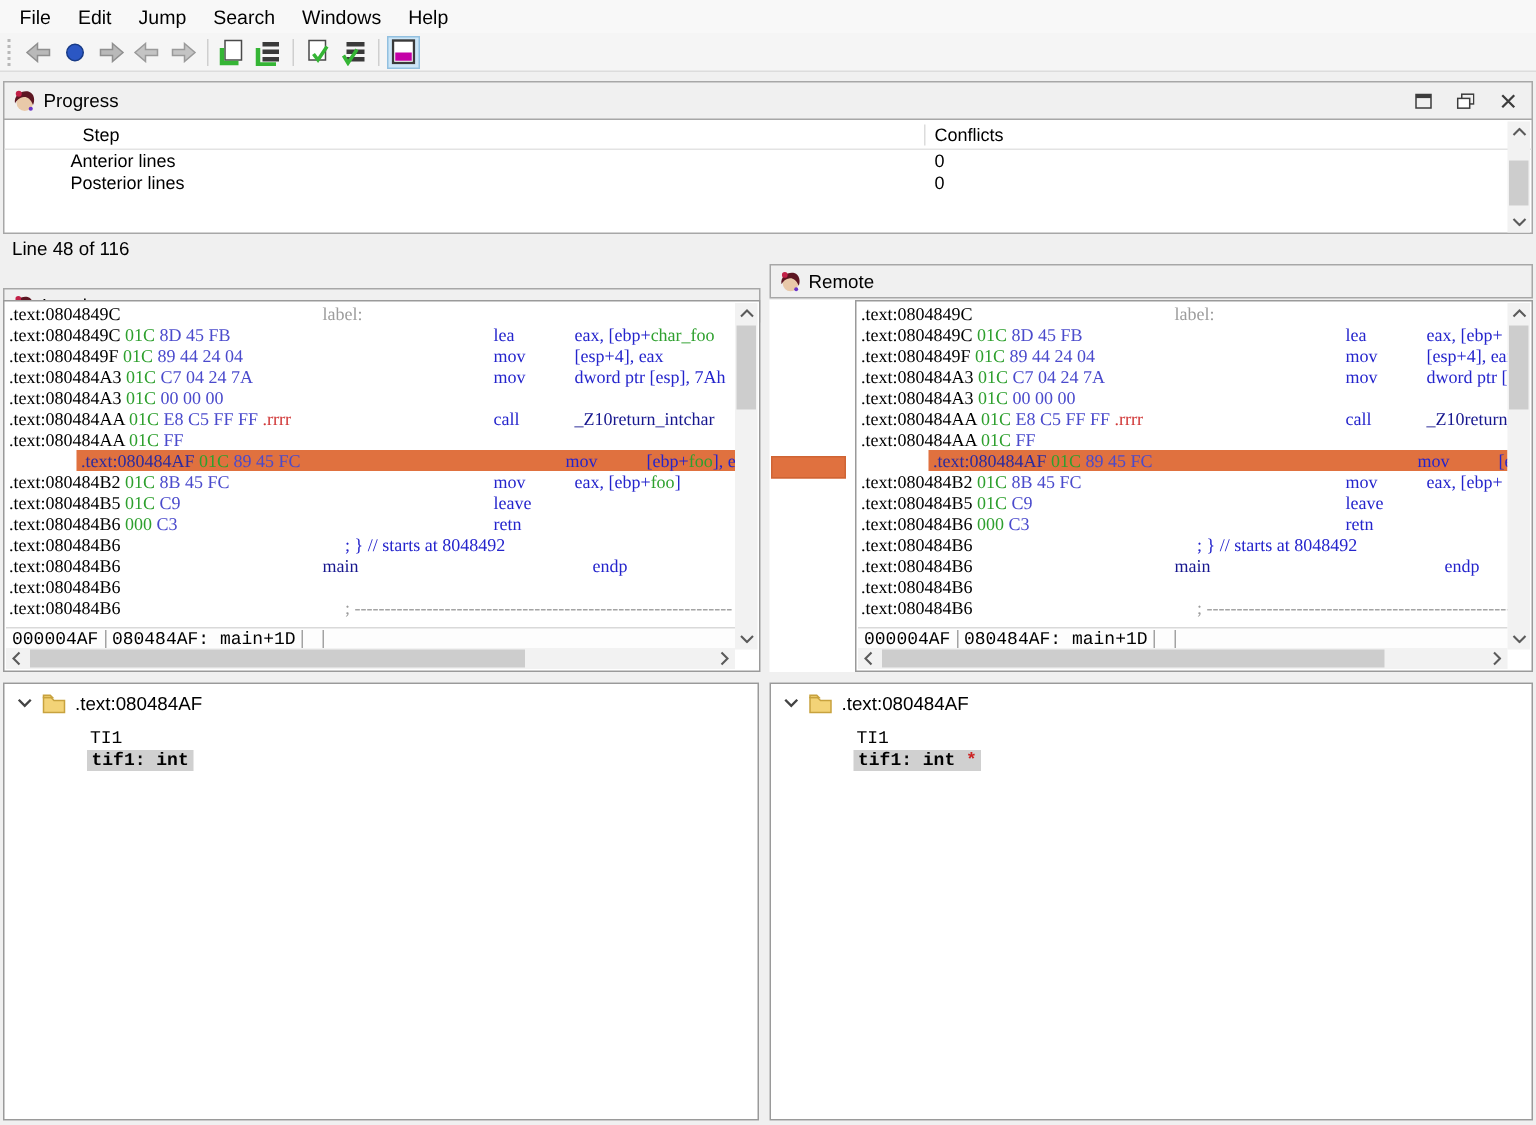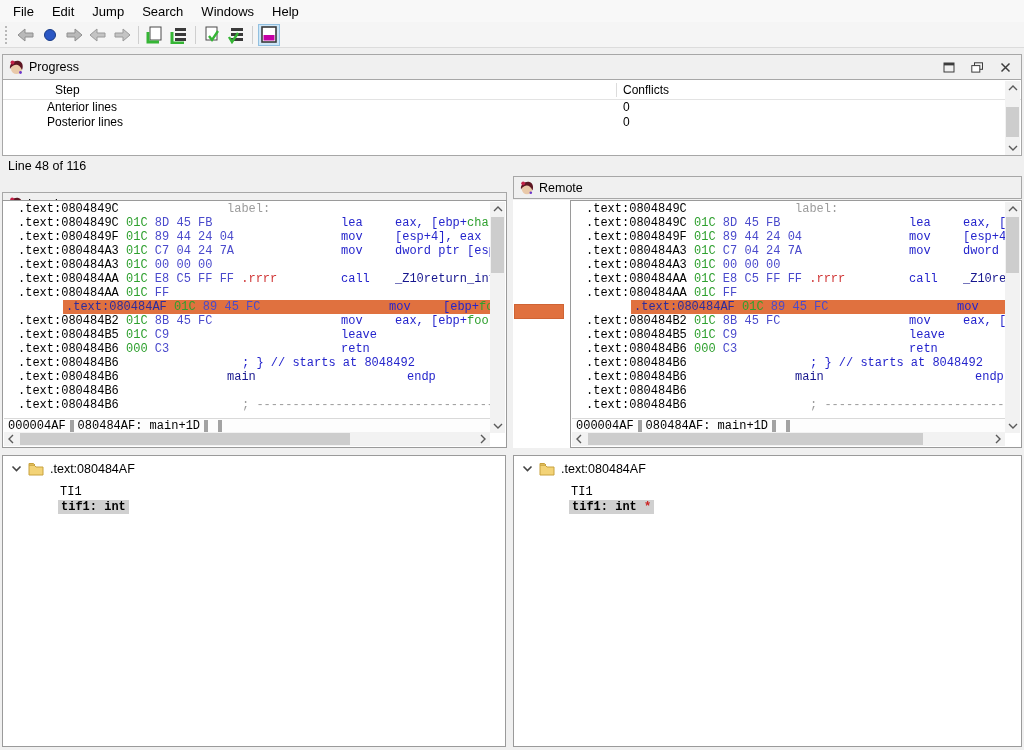--- a/index.html
+++ b/index.html
@@ -37,43 +37,43 @@
   .prog-row .conf { position:absolute; left:620px; }
   .prog-row.selected { background:#d6d6d6; font-weight:bold; }
 
   
   #line-info { position:absolute; left:0; top:157px; width:1024px; height:17px;
     font-size:12.5px; padding-left:8px; display:flex; align-items:center; }
 
   
   .listing-box { position:absolute; background:#fff; border:1px solid #9a9a9a; }
   .rows { position:absolute; left:0; top:1px; right:16px; height:216px; overflow:hidden; }
-  .dl { position:absolute; left:12px; width:100%; height:14px; line-height:14px;
-    font-family:Liberation Mono, monospace; font-size:12px;
+  .dl { position:absolute; left:0; width:100%; height:14px; line-height:14px;
+    font-family:Liberation Serif, serif; font-size:12px;
     white-space:pre; padding-left:3px; }
   .dl.hl { background:var(--hl);margin-left:48px; }
   .dl .addr { color:#000; }
   .dl.hl .addr { color:#2b2b9e; }
   .dl .off { color:var(--green); }
   .dl .bytes { color:var(--bytes); }
   .dl .reloc { color:var(--red); }
   .dl .lbl { position:absolute; left:212px; color:var(--gray); }
   .dl .cmt { position:absolute; left:227px; color:var(--blue); }
   .dl .sep { position:absolute; left:227px; color:var(--gray); }
   .dl .fname { position:absolute; left:212px; color:var(--navy); }
   .dl .mnem { position:absolute; left:326px; color:var(--blue); }
   .dl .ops { position:absolute; left:380px; color:var(--blue); }
   .dl .ops .v { color:var(--green); }
   .dl .callee { position:absolute; left:380px; color:var(--navy); }
   .dl .endp { position:absolute; left:392px; color:var(--blue); }
 
   .status-row { position:absolute; left:1px; right:16px; height:15px; top:217px;
     background:#fdfdfd; border-top:1px solid #d9d9d9; display:flex; align-items:center;
     font-family:"Liberation Mono","DejaVu Sans Mono",monospace; font-size:12px; white-space:pre; }
-  .status-cell { padding:0 4px; border-right:4px solid #a3a3a3; height:13px; line-height:13px; }
+  .status-cell { padding:0 4px; border-right:1px solid #a3a3a3; height:13px; line-height:13px; }
   .status-cell.empty { width:14px; }
 
   
   .vscroll { position:absolute; top:1px; width:15px; background:#f2f2f2; }
   .hscroll { position:absolute; left:1px; right:1px; bottom:1px; height:14px; background:#f2f2f2; }
   .sb-thumb { position:absolute; background:#cdcdcd; }
   .sb-arrow { position:absolute; width:15px; height:14px; display:flex; align-items:center; justify-content:center; }
   .chev { stroke:#5a5a5a; stroke-width:1.4; fill:none; }
 
   

